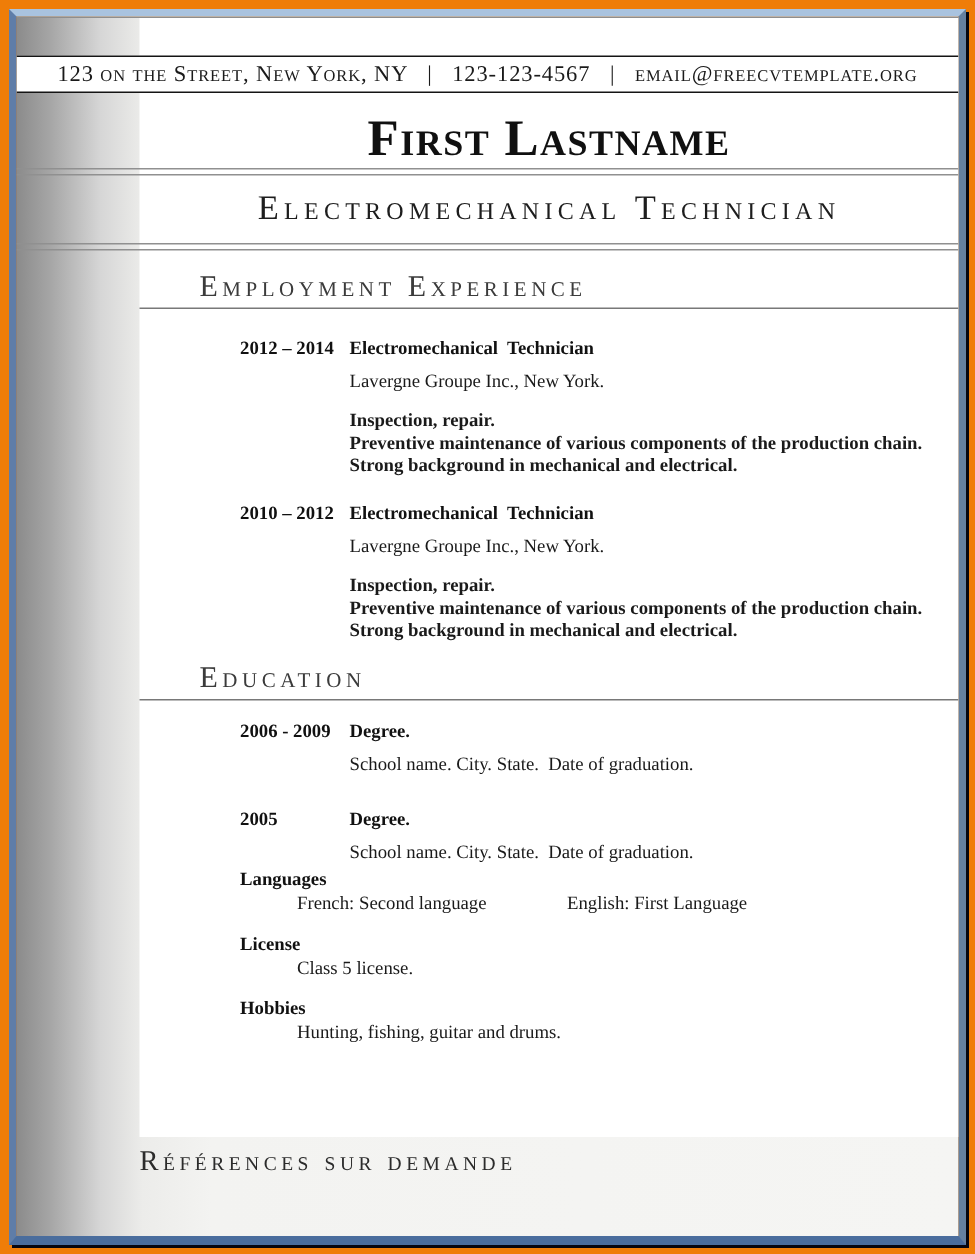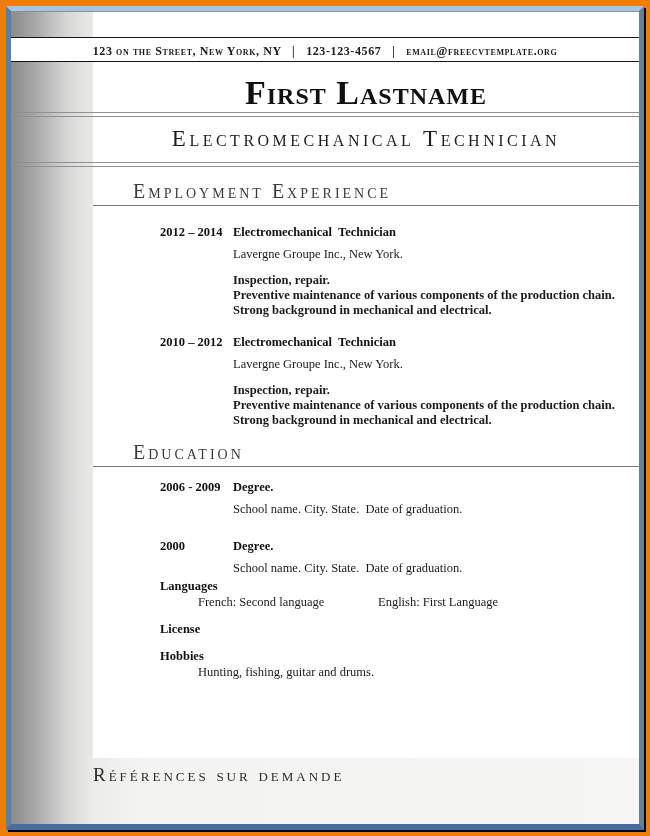--- a/index.html
+++ b/index.html
@@ -37,25 +37,24 @@
 
   .contact-bar {
     background: #ffffff;
     border-top: 1px solid #141414;
     border-bottom: 1px solid #141414;
     text-align: center;
     padding: 3px 0 2px 0;
   }
   .contact-text {
     font-variant: small-caps;
-    font-size: 12px;
+    font-size: 15px;
     letter-spacing: 0.6px;
     color: #1a1a1a;
     white-space: pre-wrap;
-    font-weight: bold;
   }
 
   .centered { margin-left: 82px; text-align: center; }
 
   .name-title {
     font-size: 34px;
     font-weight: bold;
     font-variant: small-caps;
     letter-spacing: 1px;
     color: #101010;
@@ -197,38 +196,41 @@
 
       <div class="entry edu">
         <div class="dates">2006 - 2009</div>
         <div class="ebody">
           <div class="entry-title">Degree.</div>
           <div class="edu-detail">School name. City. State.  Date of graduation.</div>
         </div>
       </div>
 
       <div class="entry edu">
-        <div class="dates">2000</div>
+        <div class="dates">2005</div>
         <div class="ebody">
           <div class="entry-title">Degree.</div>
           <div class="edu-detail">School name. City. State.  Date of graduation.</div>
         </div>
       </div>
 
 
       <div class="skill-group first">
         <div class="skill-label">Languages</div>
         <div class="skill-items">
           <span class="item col1">French: Second language</span>
           <span class="item">English: First Language</span>
         </div>
       </div>
 
       <div class="skill-group">
         <div class="skill-label">License</div>
+        <div class="skill-items">
+          <span class="item">Class 5 license.</span>
+        </div>
       </div>
 
       <div class="skill-group">
         <div class="skill-label">Hobbies</div>
         <div class="skill-items">
           <span class="item">Hunting, fishing, guitar and drums.</span>
         </div>
       </div>
     </div>
 

